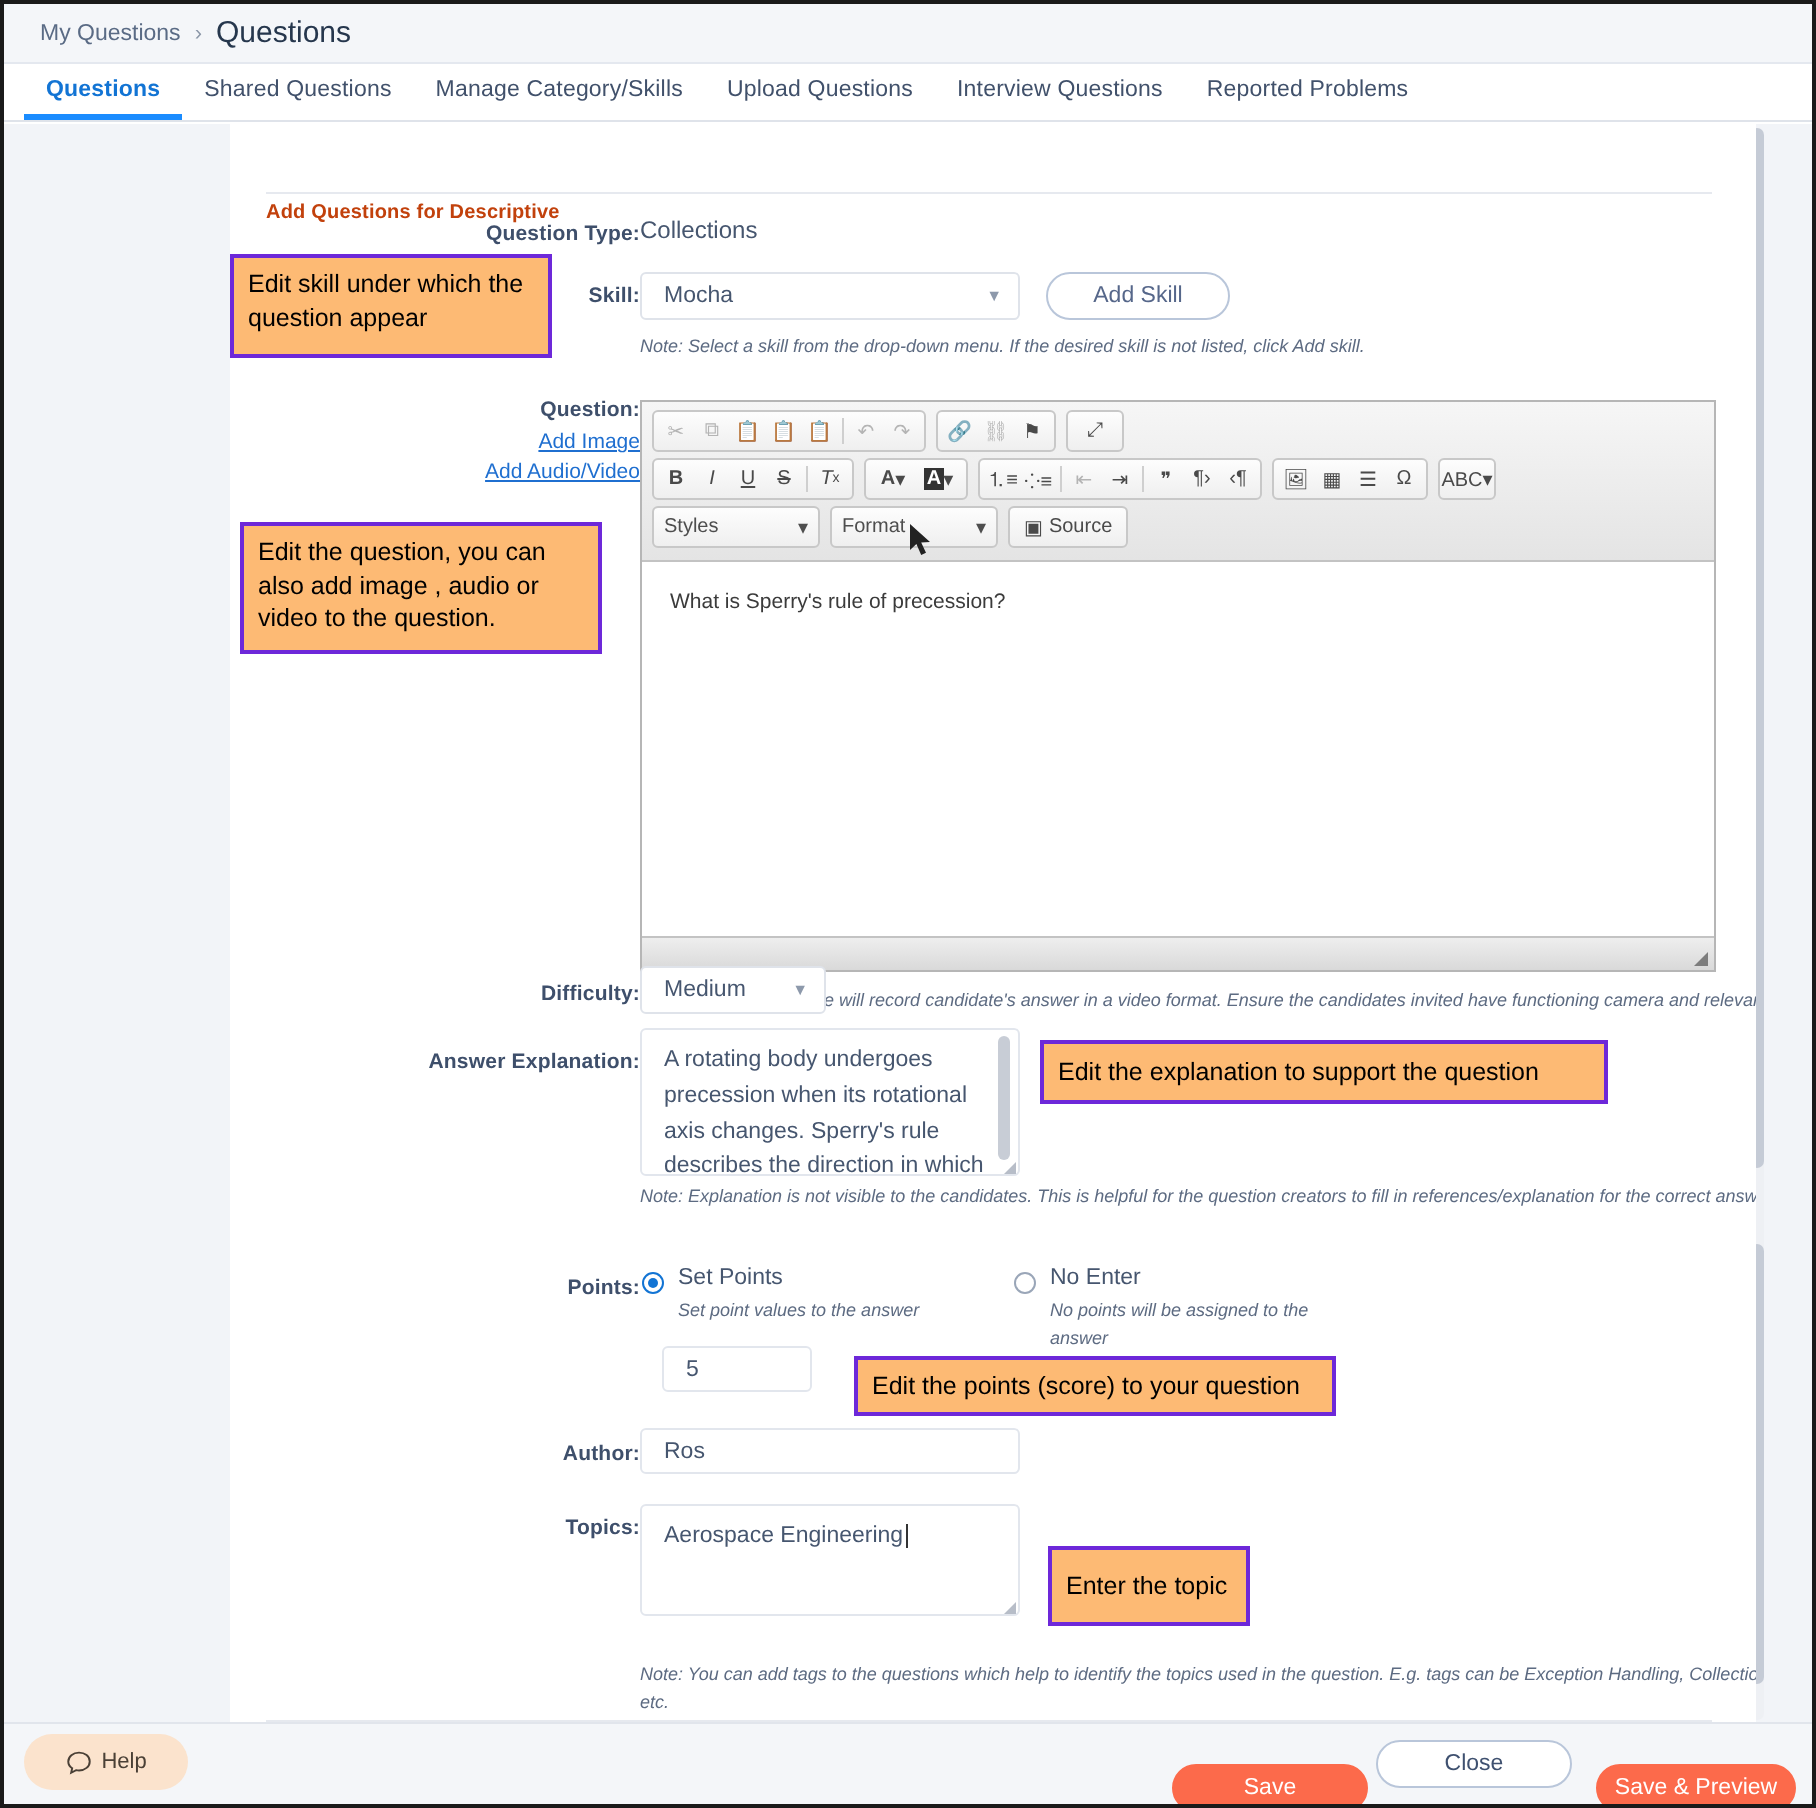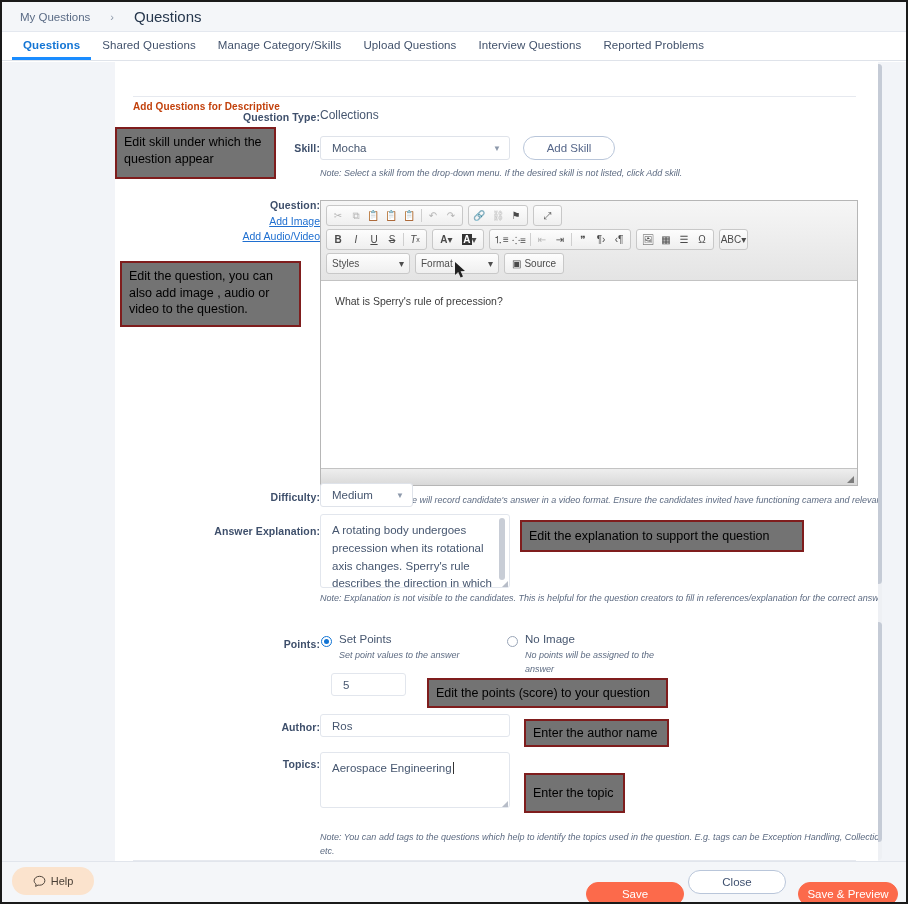--- a/index.html
+++ b/index.html
@@ -13,21 +13,21 @@
     position:relative;width:908px;height:904px;
     border:2px solid #1a1a1a;box-sizing:border-box;
     background:#ffffff;overflow:hidden;
   }
 
   
   .breadcrumb{
     height:30px;box-sizing:border-box;
     background:#f4f6f9;
     display:flex;align-items:center;
-    padding-left:18px;gap:20px;
+    padding-left:18px;gap:7px;
     border-bottom:1px solid #e4e8ef;
   }
   .bc-parent{font-size:11.5px;color:#5a6b85;}
   .bc-sep{font-size:11px;color:#8b97a8;}
   .bc-current{font-size:15px;color:#26374d;}
 
   
   .tabbar{
     height:29px;box-sizing:border-box;
     background:#ffffff;
@@ -193,21 +193,21 @@
   .radio.on{border:1px solid #1274d4;}
   .radio.on::after{
     content:"";position:absolute;left:2px;top:2px;width:5px;height:5px;
     border-radius:50%;background:#1274d4;
   }
   .radio.off{border:1px solid #9aa6b8;}
 
   
   .anno{
     position:absolute;box-sizing:border-box;
-    border:2px solid #7f1d1d;background:#737373;
+    border:2px solid #6d28d9;background:#fdba74;
     color:#000;font-size:12.5px;line-height:1.32;
     padding:5px 7px;
   }
 
   
   .footer{
     position:absolute;left:0;right:0;bottom:0;height:40px;
     background:#f4f6f9;border-top:1px solid #e1e5ec;
   }
   .helpbtn{
@@ -385,21 +385,21 @@
       <div class="tscroll" style="left:384px;top:456px;height:62px;"></div>
       <div class="tgrip" style="left:387px;top:519px;"></div>
       <div class="note" style="left:205px;top:530px;width:640px;">Note: Explanation is not visible to the candidates. This is helpful for the question creators to fill in references/explanation for the correct answer.</div>
 
       <div class="lbl" style="left:40px;top:576px;width:165px;">Points:</div>
       <div class="radio on" style="left:206px;top:574px;"></div>
       <div class="val" style="left:224px;top:571px;font-size:11.5px;">Set Points</div>
       <div class="note" style="left:224px;top:587px;width:175px;">Set point values to the answer</div>
 
       <div class="radio off" style="left:392px;top:574px;"></div>
-      <div class="val" style="left:410px;top:571px;font-size:11.5px;">No Image</div>
+      <div class="val" style="left:410px;top:571px;font-size:11.5px;">No Enter</div>
       <div class="note" style="left:410px;top:587px;width:130px;">No points will be assigned to the answer</div>
 
       <div class="inputbox" style="left:216px;top:611px;width:75px;height:23px;">
         <span>5</span>
       </div>
 
       <div class="lbl" style="left:40px;top:659px;width:165px;">Author:</div>
       <div class="inputbox" style="left:205px;top:652px;width:190px;height:23px;">
         <span>Ros</span>
       </div>
@@ -411,21 +411,20 @@
       <div class="tgrip" style="left:387px;top:739px;"></div>
       <div class="note" style="left:205px;top:769px;width:640px;">Note: You can add tags to the questions which help to identify the topics used in the question. E.g. tags can be Exception Handling, Collections, Percentages, etc.</div>
       <div class="card-rule" style="top:798px;"></div>
     </div>
   </div>
 
   <div class="anno" style="left:113px;top:125px;width:161px;height:52px;">Edit skill under which the question appear</div>
   <div class="anno" style="left:118px;top:259px;width:181px;height:66px;">Edit the question, you can also add image , audio or video to the question.</div>
   <div class="anno" style="left:518px;top:518px;width:284px;height:32px;display:flex;align-items:center;">Edit the explanation to support the question</div>
   <div class="anno" style="left:425px;top:676px;width:241px;height:30px;display:flex;align-items:center;">Edit the points (score) to your question</div>
-  <div class="anno" style="left:522px;top:717px;width:145px;height:28px;display:flex;align-items:center;">Enter the author name</div>
   <div class="anno" style="left:522px;top:771px;width:101px;height:40px;display:flex;align-items:center;">Enter the topic</div>
   <div class="anno" style="left:481px;top:868px;width:75px;height:27px;display:flex;align-items:center;">Click Save</div>
 
   <div class="footer">
     <div class="helpbtn">
       <svg width="13" height="13" viewBox="0 0 16 16">
         <path d="M8 1.6C4.3 1.6 1.4 4 1.4 7c0 1.7.9 3.2 2.4 4.2L3.2 14l3-1.6c.6.1 1.2.2 1.8.2 3.7 0 6.6-2.4 6.6-5.6S11.7 1.6 8 1.6z" fill="none" stroke="#4a4036" stroke-width="1.2"></path>
       </svg>
       <span>Help</span>
     </div>

